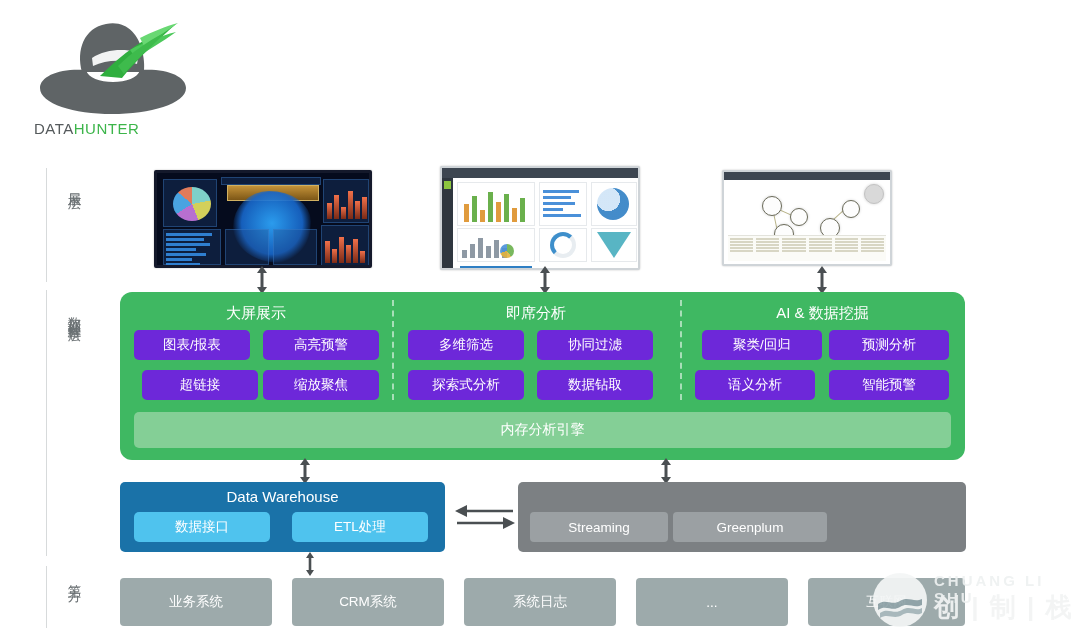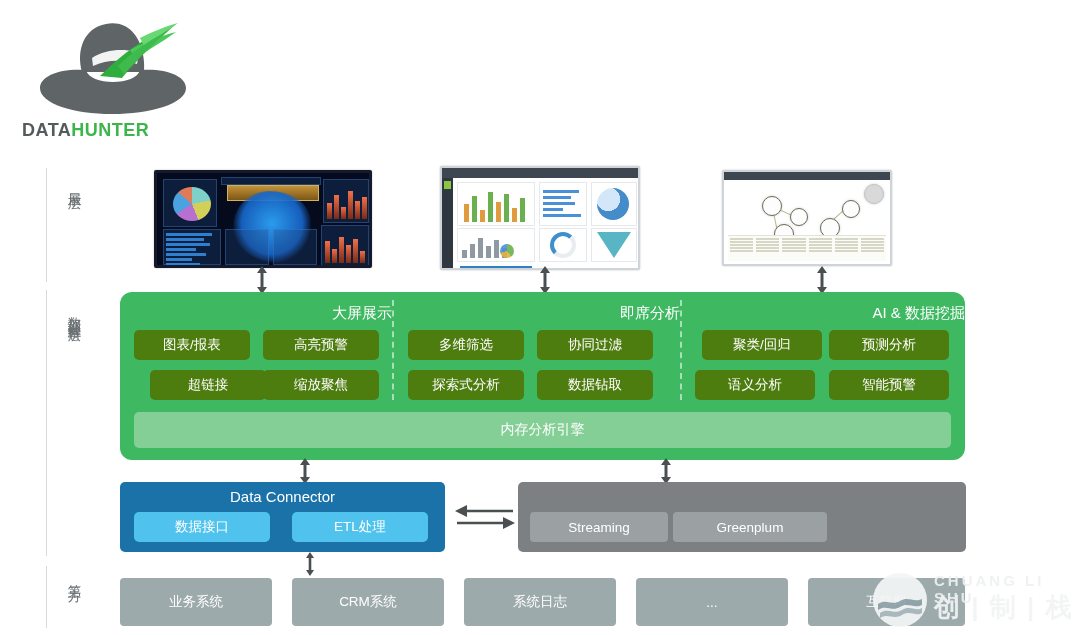--- a/index.html
+++ b/index.html
@@ -8,21 +8,21 @@
     width: 1080px; height: 635px;
     background: #ffffff;
     font-family: "Liberation Sans", "DejaVu Sans", sans-serif;
     overflow: hidden;
   }
   #page { position: relative; width: 1080px; height: 635px; background: #fff; }
 
   
   .logo-wrap { position: absolute; left: 18px; top: 8px; width: 190px; height: 150px; }
   .logo-hat { position: absolute; left: 8px; top: 2px; width: 175px; height: 110px; }
-  .logo-text { position: absolute; left: 4px; top: 112px; font-size: 18px; font-weight: bold; letter-spacing: .5px; }
+  .logo-text { position: absolute; left: 16px; top: 112px; font-size: 15px; font-weight: normal; letter-spacing: .5px; }
   .logo-text .t-a { color: #555a5c; }
   .logo-text .t-b { color: #3cb54a; }
 
   
   .rail { position: absolute; left: 48px; width: 70px; }
   .rail-label {
     position: absolute; left: 0; width: 34px;
     color: #6a7073; font-size: 13.5px; line-height: 15px;
     text-align: center;
     writing-mode: vertical-rl; text-orientation: upright;
@@ -79,25 +79,25 @@
   .t3 .tablerows .col i { display:block; height:1.6px; background:#d8d6c4; }
 
   
   .arrow { position: absolute; }
 
   
   .green-panel {
     position: absolute; left: 120px; top: 292px; width: 845px; height: 168px;
     background: #3fb862; border-radius: 12px;
   }
-  .gcol-title { position: absolute; top: 12px; color: #ffffff; font-size: 15px; text-align: right; }
+  .gcol-title { position: absolute; top: 12px; color: #ffffff; font-size: 15px; text-align: center; }
   .gdash { position: absolute; top: 8px; width: 0; border-left: 2px dashed rgba(255,255,255,.55); height: 100px; }
   .chip {
     position: absolute; height: 30px; border-radius: 5px;
-    background: #4d7c0f; color: #ffffff; font-size: 13.5px;
+    background: #6d28d9; color: #ffffff; font-size: 13.5px;
     display: flex; align-items: center; justify-content: center;
   }
   .engine {
     position: absolute; left: 14px; top: 120px; width: 817px; height: 36px;
     border-radius: 5px; background: #84cf96; color: #fff; font-size: 14px;
     display: flex; align-items: center; justify-content: center;
   }
 
   
   .box-blue {
@@ -326,21 +326,21 @@
       <polygon points="8,28 3,21 13,21" fill="#4a4f52"></polygon>
   </svg>
 
   <div class="green-panel">
     <div class="gdash" style="left:272px;"></div>
     <div class="gdash" style="left:560px;"></div>
 
     <div class="gcol-title" style="left:0;width:272px;">大屏展示</div>
     <div class="chip" style="left:14px;top:38px;width:116px;">图表/报表</div>
     <div class="chip" style="left:143px;top:38px;width:116px;">高亮预警</div>
-    <div class="chip" style="left:30px;top:78px;width:116px;">超链接</div>
+    <div class="chip" style="left:22px;top:78px;width:116px;">超链接</div>
     <div class="chip" style="left:143px;top:78px;width:116px;">缩放聚焦</div>
 
     <div class="gcol-title" style="left:272px;width:288px;">即席分析</div>
     <div class="chip" style="left:288px;top:38px;width:116px;">多维筛选</div>
     <div class="chip" style="left:417px;top:38px;width:116px;">协同过滤</div>
     <div class="chip" style="left:288px;top:78px;width:116px;">探索式分析</div>
     <div class="chip" style="left:417px;top:78px;width:116px;">数据钻取</div>
 
     <div class="gcol-title" style="left:560px;width:285px;">AI &amp; 数据挖掘</div>
     <div class="chip" style="left:582px;top:38px;width:120px;">聚类/回归</div>
@@ -356,21 +356,21 @@
     <polygon points="8,0 3,7 13,7" fill="#4a4f52"></polygon>
       <polygon points="8,26 3,19 13,19" fill="#4a4f52"></polygon>
   </svg>
   <svg class="arrow" style="left:658px;top:458px;width:16px;height:26px;" viewBox="0 0 16 26">
     <line x1="8" y1="5" x2="8" y2="21" stroke="#4a4f52" stroke-width="3"></line>
     <polygon points="8,0 3,7 13,7" fill="#4a4f52"></polygon>
       <polygon points="8,26 3,19 13,19" fill="#4a4f52"></polygon>
   </svg>
 
   <div class="box-blue">
-    <div class="box-title">Data Connector</div>
+    <div class="box-title">Data Warehouse</div>
     <div class="chip-blue" style="left:14px;width:136px;">数据接口</div>
     <div class="chip-blue" style="left:172px;width:136px;">ETL处理</div>
   </div>
 
   <svg class="arrow" style="left:455px;top:503px;width:60px;height:28px;" viewBox="0 0 60 28">
     <line x1="10" y1="8" x2="58" y2="8" stroke="#4a4f52" stroke-width="2.4"></line>
     <polygon points="0,8 12,2 12,14" fill="#4a4f52"></polygon>
     <line x1="2" y1="20" x2="50" y2="20" stroke="#4a4f52" stroke-width="2.4"></line>
     <polygon points="60,20 48,14 48,26" fill="#4a4f52"></polygon>
   </svg>

